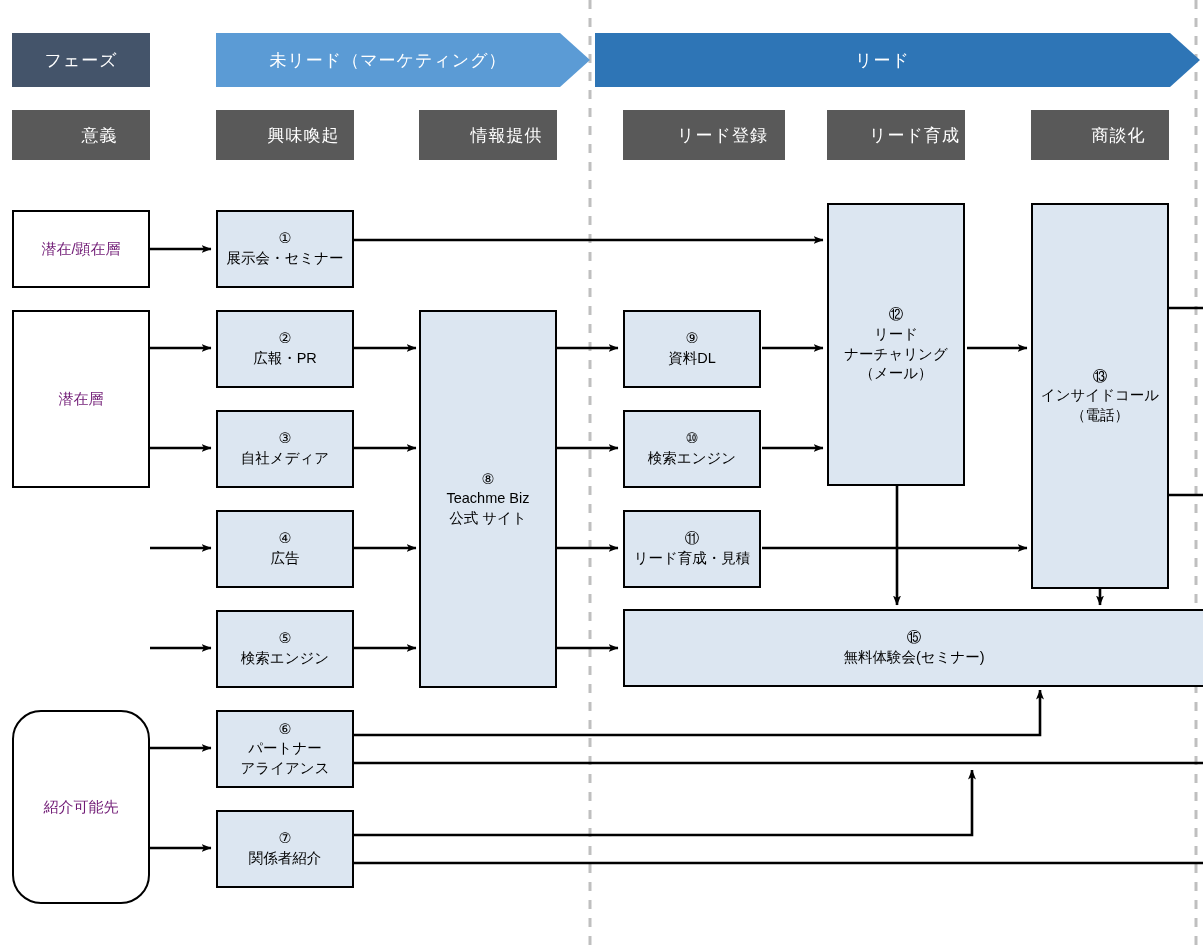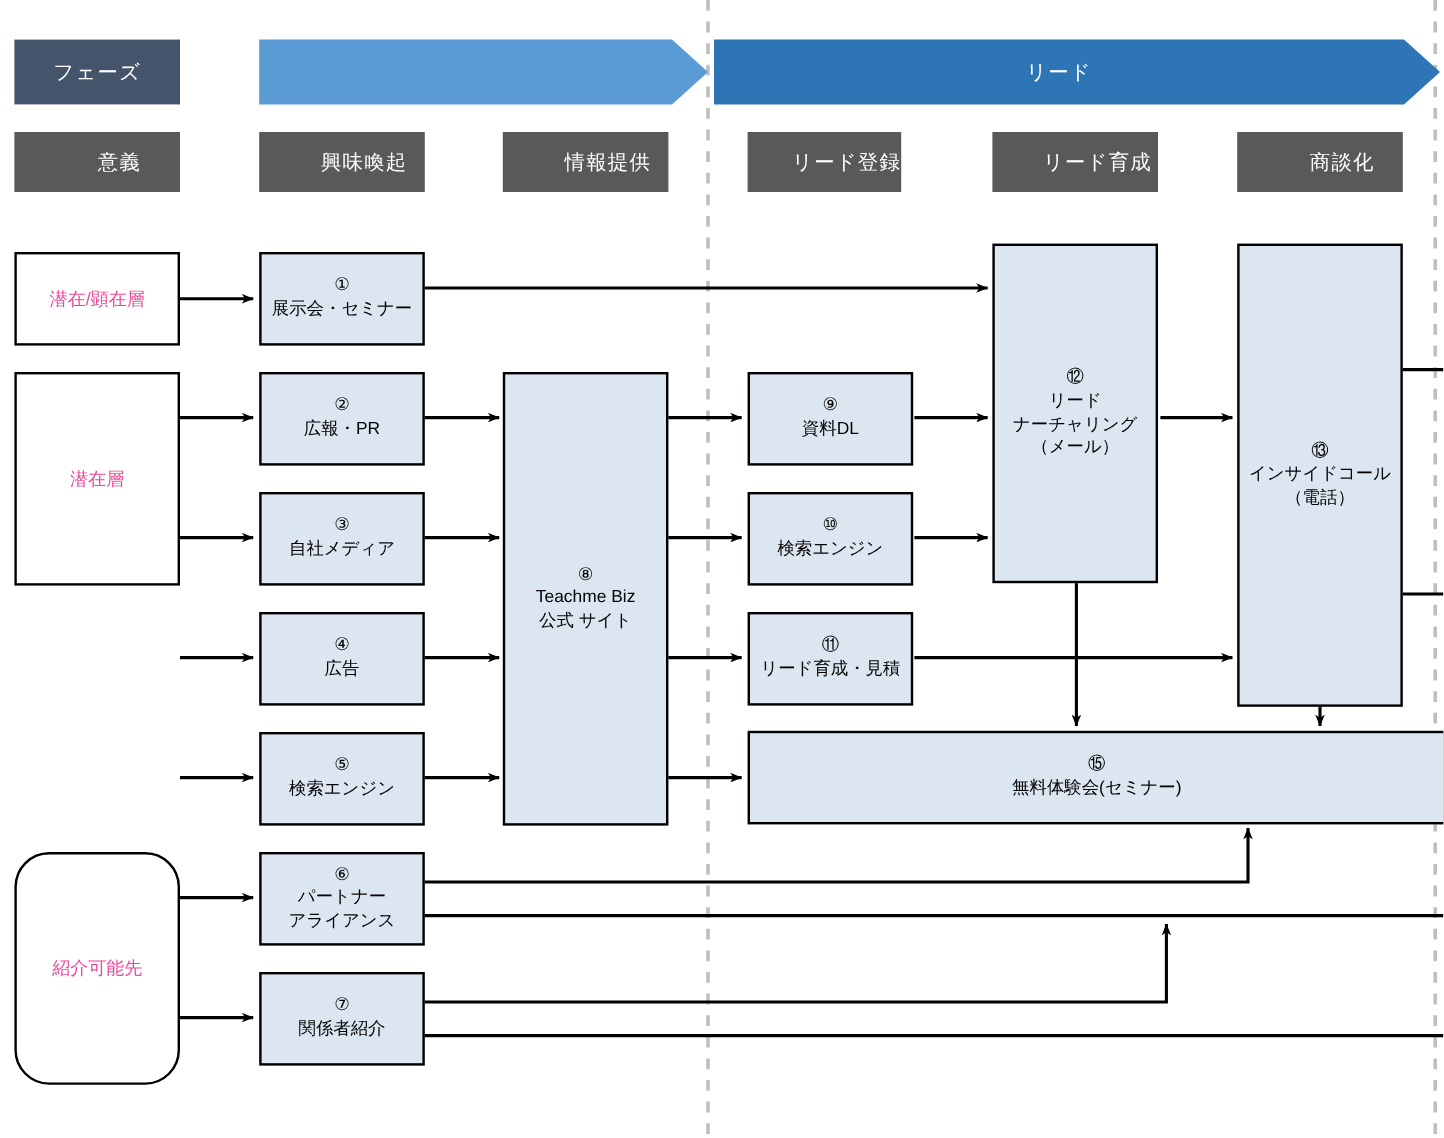--- a/index.html
+++ b/index.html
@@ -3,21 +3,21 @@
 <meta charset="utf-8">
 <style>
   html,body{margin:0;padding:0;background:#ffffff;}
   body{font-family:"Liberation Sans","DejaVu Sans",sans-serif;}
   #canvas{position:relative;width:1203px;height:948px;background:#ffffff;overflow:hidden;}
   svg.layer{position:absolute;left:0;top:0;width:1203px;height:948px;}
   .node{position:absolute;box-sizing:border-box;display:flex;align-items:center;justify-content:center;text-align:center;}
   .hdr-label{color:#ffffff;font-size:17px;letter-spacing:1px;}
   .phase-chip{background:#44546A;}
   .mean-chip{background:#595959;padding-left:37px;}
-  .seg-box{background:#ffffff;border:2px solid #000000;font-size:15px;color:#ec4899;}
+  .seg-box{background:#ffffff;border:2px solid #000000;font-size:15px;color:#701a75;}
   .proc-box{background:#DCE6F1;border:2px solid #000000;font-size:14.5px;color:#000;line-height:1.35;}
   .arrowtxt{white-space:pre-line;}
 </style>
 </head>
 <body>
 
 <div id="canvas">
 
   <svg class="layer" viewBox="0 0 1203 948">
     <defs>
@@ -78,27 +78,28 @@
     </g>
   </svg>
 
   <div class="node hdr-label phase-chip" style="left:12px;top:33px;width:138px;height:54px;">フェーズ</div>
 
   <svg class="layer" viewBox="0 0 1203 948">
     <polygon points="216,33 560,33 590,60 560,87 216,87" fill="#5B9BD5"></polygon>
     <polygon points="595,33 1170,33 1200,60 1170,87 595,87" fill="#2E75B6"></polygon>
   </svg>
 
+  <div class="node hdr-label" style="left:216px;top:33px;width:344px;height:54px;">未リード（マーケティング）</div>
   <div class="node hdr-label" style="left:595px;top:33px;width:575px;height:54px;">リード</div>
 
   <div class="node hdr-label mean-chip" style="left:12px;top:110px;width:138px;height:50px;">意義</div>
 
   <div class="node hdr-label mean-chip" style="left:216px;top:110px;width:138px;height:50px;">興味喚起</div>
   <div class="node hdr-label mean-chip" style="left:419px;top:110px;width:138px;height:50px;">情報提供</div>
-  <div class="node hdr-label mean-chip" style="left:623px;top:110px;width:128px;height:50px;">リード登録</div>
+  <div class="node hdr-label mean-chip" style="left:623px;top:110px;width:162px;height:50px;">リード登録</div>
   <div class="node hdr-label mean-chip" style="left:1031px;top:110px;width:138px;height:50px;">商談化</div>
   <div class="node hdr-label mean-chip" style="left:827px;top:110px;width:138px;height:50px;">リード育成</div>
 
   <div class="node seg-box" style="left:12px;top:210px;width:138px;height:78px;">潜在/顕在層</div>
   <div class="node seg-box" style="left:12px;top:310px;width:138px;height:178px;">潜在層</div>
   <div class="node seg-box" style="left:12px;top:710px;width:138px;height:194px;border-radius:29px;">紹介可能先</div>
 
   <div class="node proc-box" style="left:216px;top:210px;width:138px;height:78px;">
     <span><span>①</span><br><span>展示会・セミナー</span></span>
   </div>

